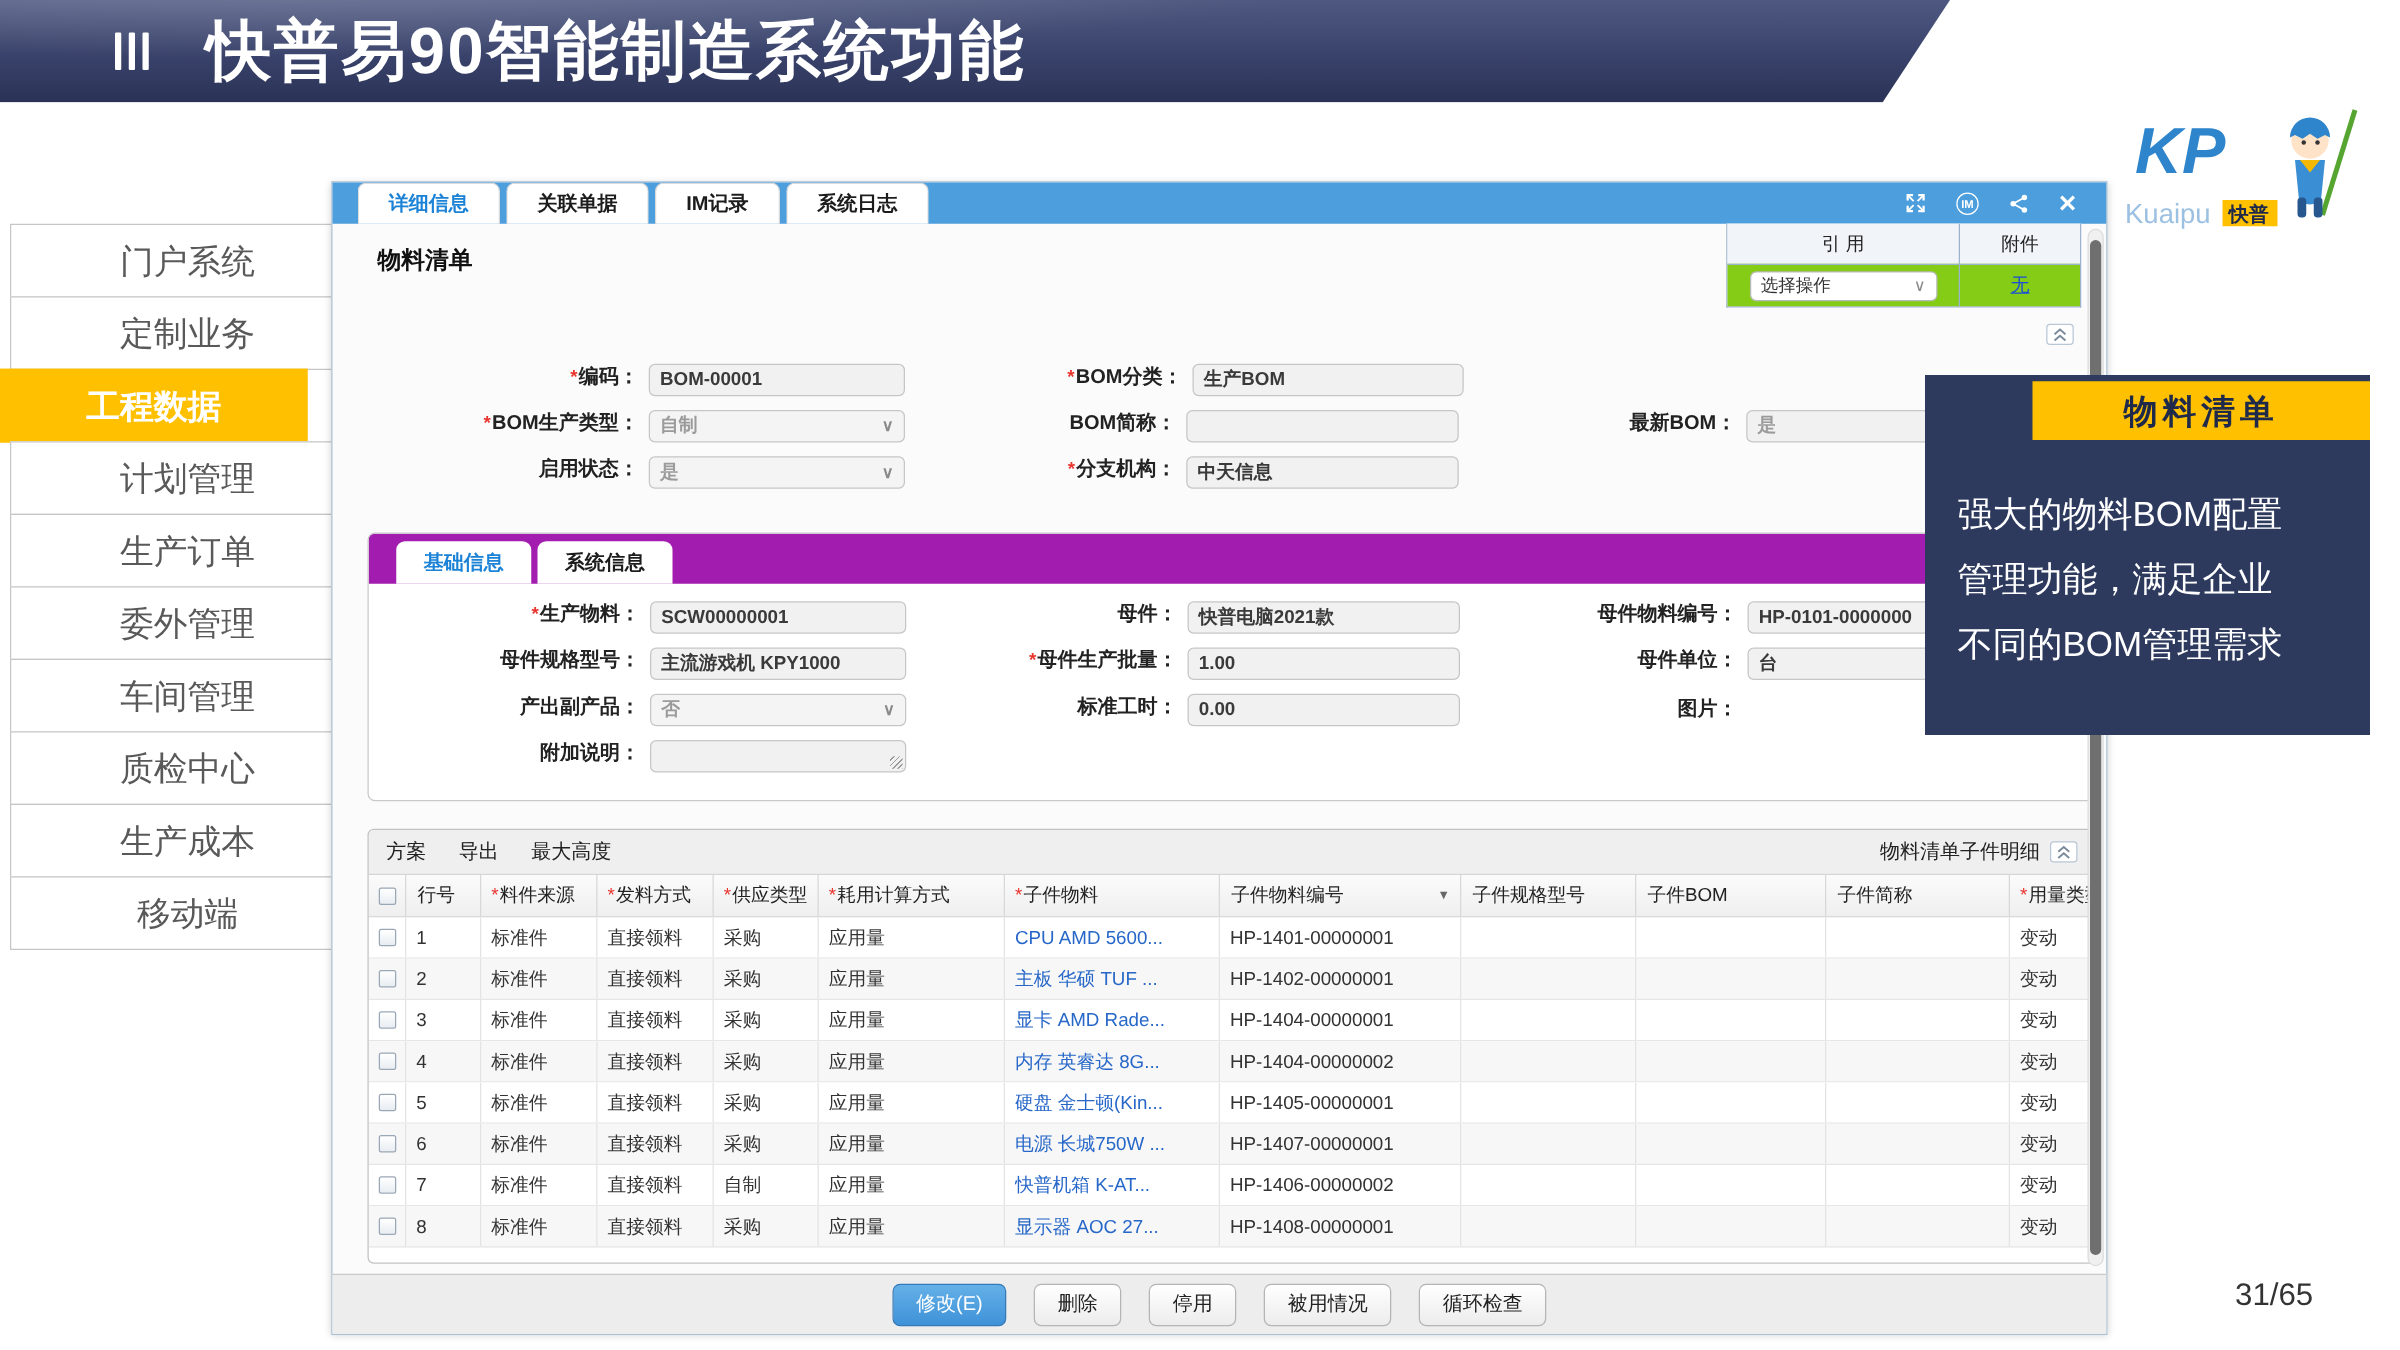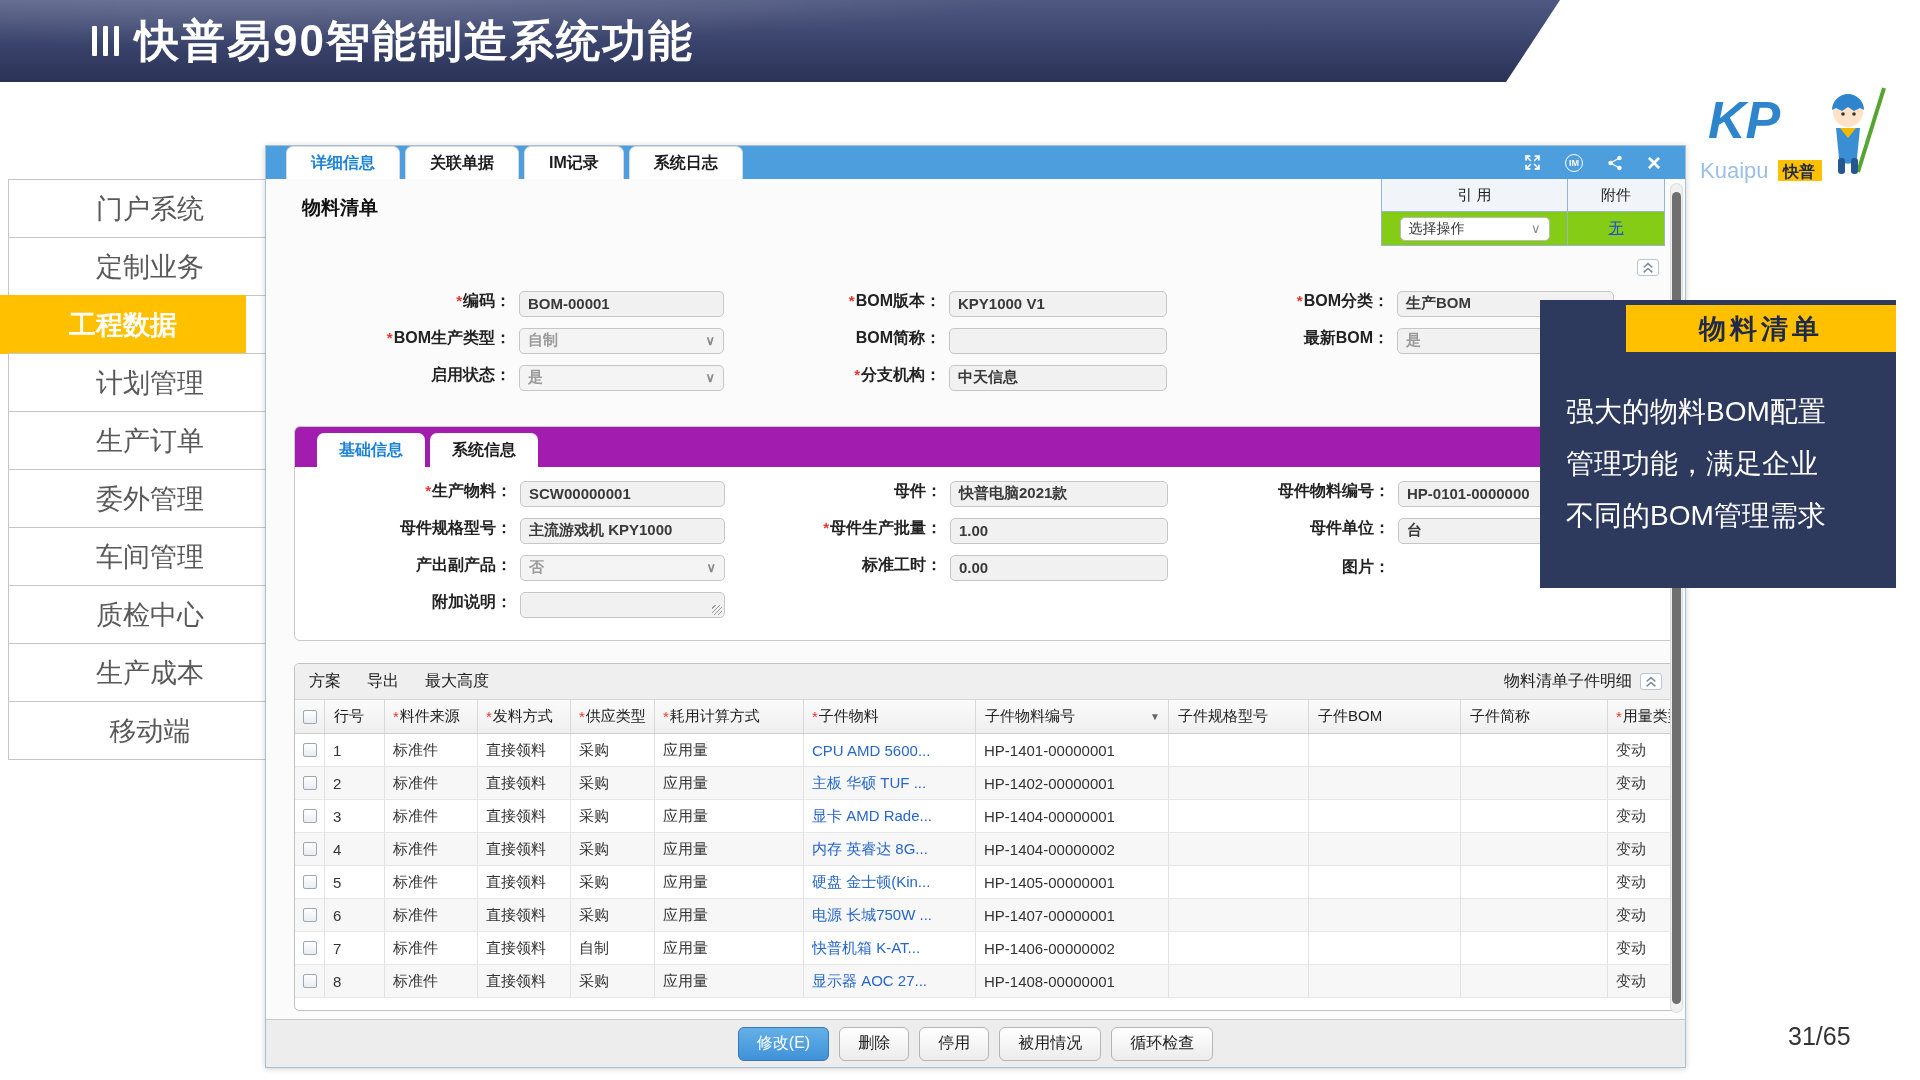--- a/index.html
+++ b/index.html
@@ -7,21 +7,21 @@
   .stage { position:relative; width:1920px; height:1080px; background:#fff; overflow:hidden; }
 
   
   .topbar { position:absolute; top:0; left:0; width:1560px; height:82px;
     background: radial-gradient(ellipse at 15% -20%, rgba(255,255,255,.22), transparent 45%),
                 linear-gradient(180deg,#4e5880 0%,#39426a 55%,#2a3256 100%);
     clip-path: polygon(0 0, 1560px 0, 1506px 82px, 0 82px);
     display:flex; align-items:center; }
   .top-bars { display:flex; gap:6px; margin-left:92px; }
   .top-bars i { display:block; width:5px; height:30px; background:#fff; border-radius:1px; }
-  .top-title { color:#fff; font-size:44px; font-weight:bold; margin-left:16px; letter-spacing:2px; }
+  .top-title { color:#fff; font-size:52px; font-weight:bold; margin-left:46px; letter-spacing:2px; }
 
   
   .logo { position:absolute; left:1698px; top:86px; width:202px; height:98px; }
 
   
   .sidebar { position:absolute; left:8px; top:180px; width:284px; }
   .side-item { width:100%; height:59px; margin-top:-1px; background:#fff; border:1px solid #c6c6c6;
     display:flex; align-items:center; justify-content:center; font-size:27px; color:#595959; cursor:pointer; }
   .side-item.active { margin-left:-8px; width:246px; background:#ffc000; border-color:#ffc000;
     color:#fff; font-weight:bold; }
@@ -113,21 +113,21 @@
   .plink { color:#2767c8; cursor:pointer; overflow:hidden; }
   .filter-arrow { margin-left:auto; color:#666; font-size:10px; cursor:pointer; }
 
   
   .v-scroll { position:absolute; top:4px; right:2px; bottom:54px; width:13px;
     background:#f0f0f0; border:1px solid #dcdcdc; border-radius:7px; }
   .v-thumb { position:absolute; left:1px; right:1px; top:8px; bottom:8px; background:#6f6f6f; border-radius:6px; cursor:grab; }
 
   
   .footerbar { position:absolute; left:0; right:0; bottom:0; height:48px; background:#ededed;
-    border-top:1px solid #c9c9c9; display:flex; align-items:center; justify-content:center; gap:10px; }
+    border-top:1px solid #c9c9c9; display:flex; align-items:center; justify-content:center; gap:22px; }
   .fbtn { height:34px; padding:0 18px; border:1px solid #b5b5b5; border-radius:6px;
     background:linear-gradient(#fff,#ececec); font-size:16px; color:#222;
     display:flex; align-items:center; cursor:pointer; }
   .fbtn.primary { background:linear-gradient(#64b0e8,#3f92d8); border-color:#3579b8; color:#fff; }
 
   
   .callout { position:absolute; left:1540px; top:300px; width:356px; height:288px; background:#2d3a5e; z-index:30; }
   .callout-tag { position:absolute; top:5px; right:0; width:270px; height:47px; background:#ffc000;
     color:#1f2a4a; font-size:27px; font-weight:bold; letter-spacing:4px;
     display:flex; align-items:center; justify-content:center; }
@@ -232,26 +232,20 @@
       </div>
 
       <div class="main-form">
         <div class="frow">
           <div class="fg g1">
             <label><span class="req">*</span><span>编码：</span></label>
             <div class="input">
                 <span>BOM-00001</span>
               </div>
           </div>
-          <div class="fg g2">
-            <label><span class="req">*</span><span>BOM版本：</span></label>
-            <div class="input">
-                <span>KPY1000 V1</span>
-              </div>
-          </div>
           <div class="fg g3">
             <label><span class="req">*</span><span>BOM分类：</span></label>
             <div class="input">
                 <span>生产BOM</span>
               </div>
           </div>
         </div>
         <div class="frow">
           <div class="fg g1">
             <label><span class="req">*</span><span>BOM生产类型：</span></label>

